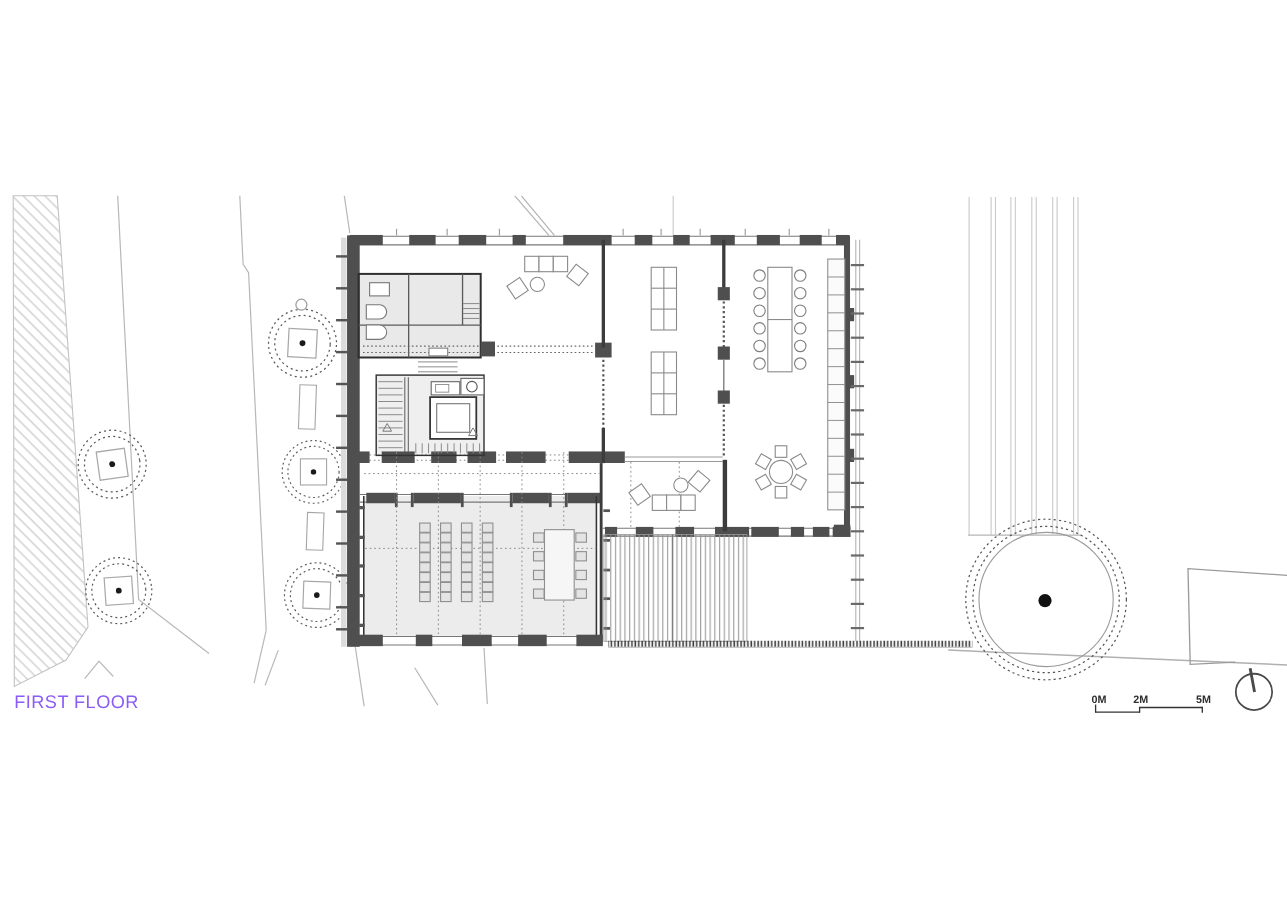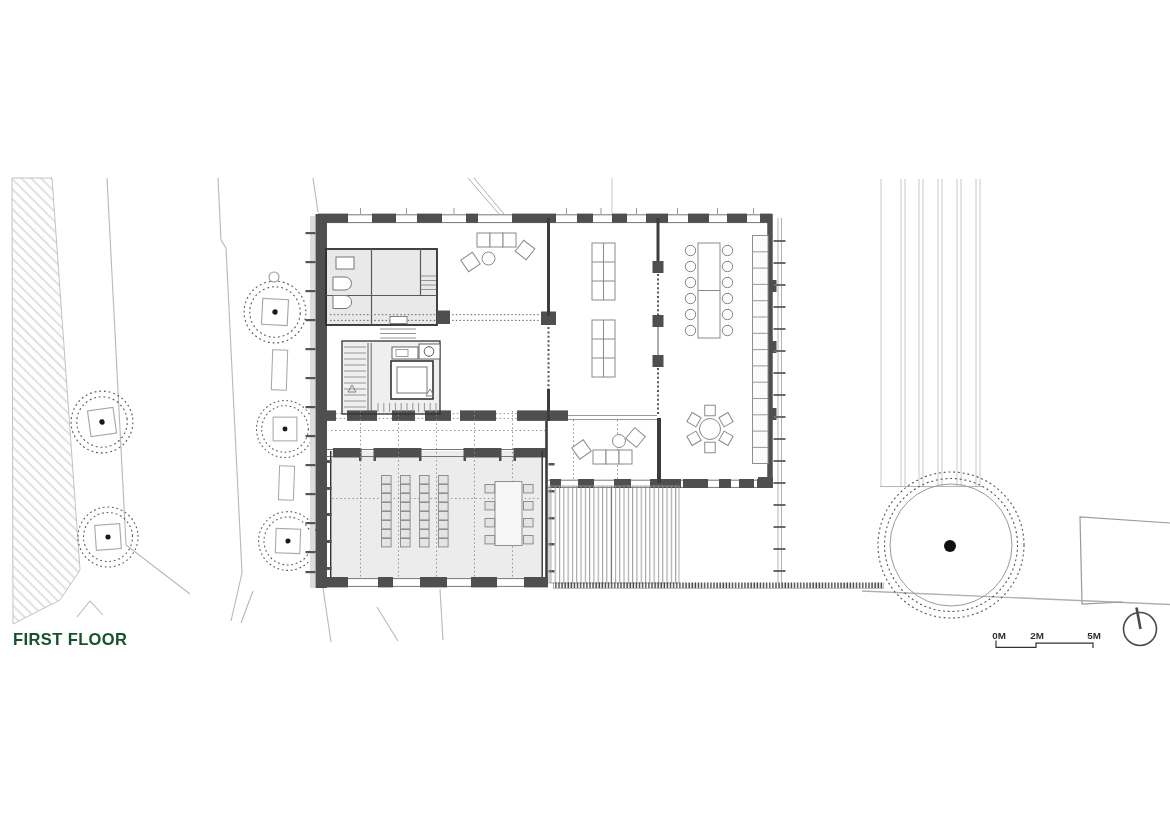--- a/index.html
+++ b/index.html
@@ -1,20 +1,20 @@
 <!DOCTYPE html>
 <html><head>
 <meta charset="utf-8">
 <style>
   html,body{margin:0;padding:0;background:#fff;}
   #canvas{position:relative;width:1170px;height:827px;background:#ffffff;overflow:hidden;
           font-family:"Liberation Sans",sans-serif;}
   #plan-svg{position:absolute;left:0;top:0;}
-  #floor-title{position:absolute;left:13px;top:630px;font-size:16.5px;font-weight:bold;
-               letter-spacing:0.4px;color:#14532d;white-space:nowrap;}
+  #floor-title{position:absolute;left:13px;top:630px;font-size:16.5px;font-weight:normal;
+               letter-spacing:0.4px;color:#8b5cf6;white-space:nowrap;}
   text.scalelbl{font-family:"Liberation Sans",sans-serif;font-size:9.8px;font-weight:bold;fill:#2f2f2f;}
 </style>
 </head>
 <body>
 
 <div id="canvas">
 <svg id="plan-svg" width="1170" height="827" viewBox="0 0 1170 827">
 <defs>
   <pattern id="hatchp" width="7" height="7" patternUnits="userSpaceOnUse" patternTransform="rotate(-45)">
     <line x1="1" y1="0" x2="1" y2="7" stroke="#c3c3c3" stroke-width="1"></line>

